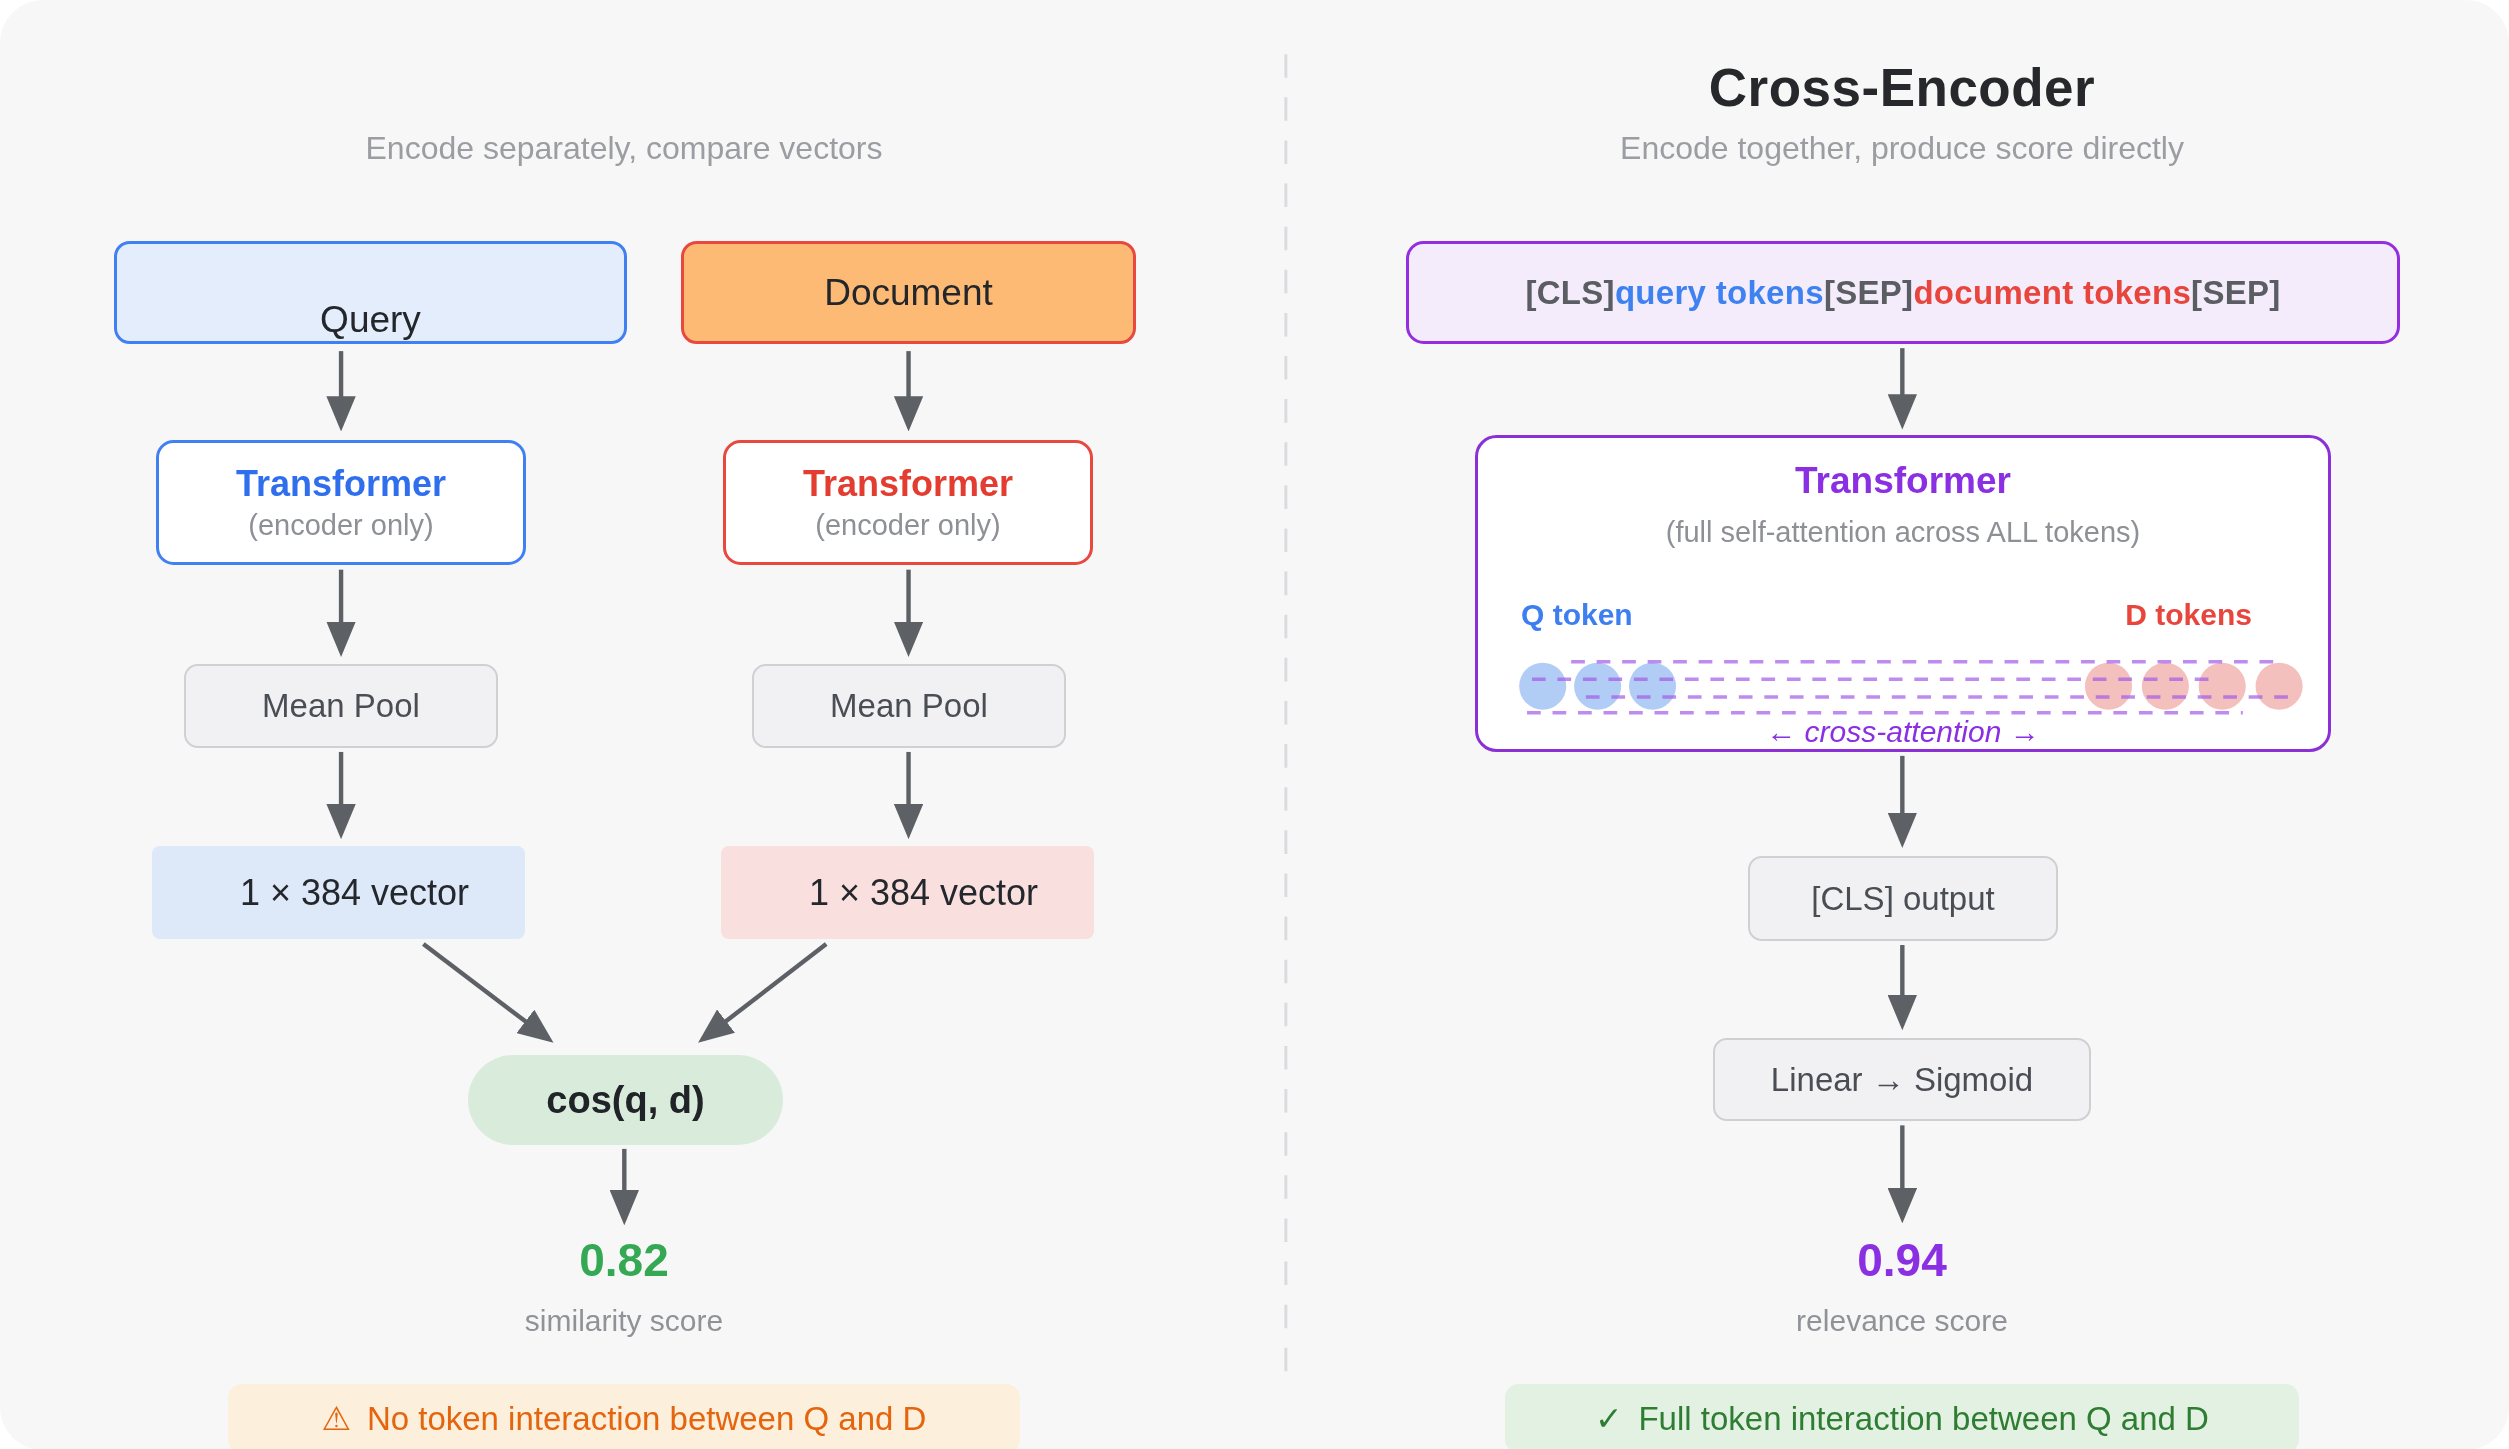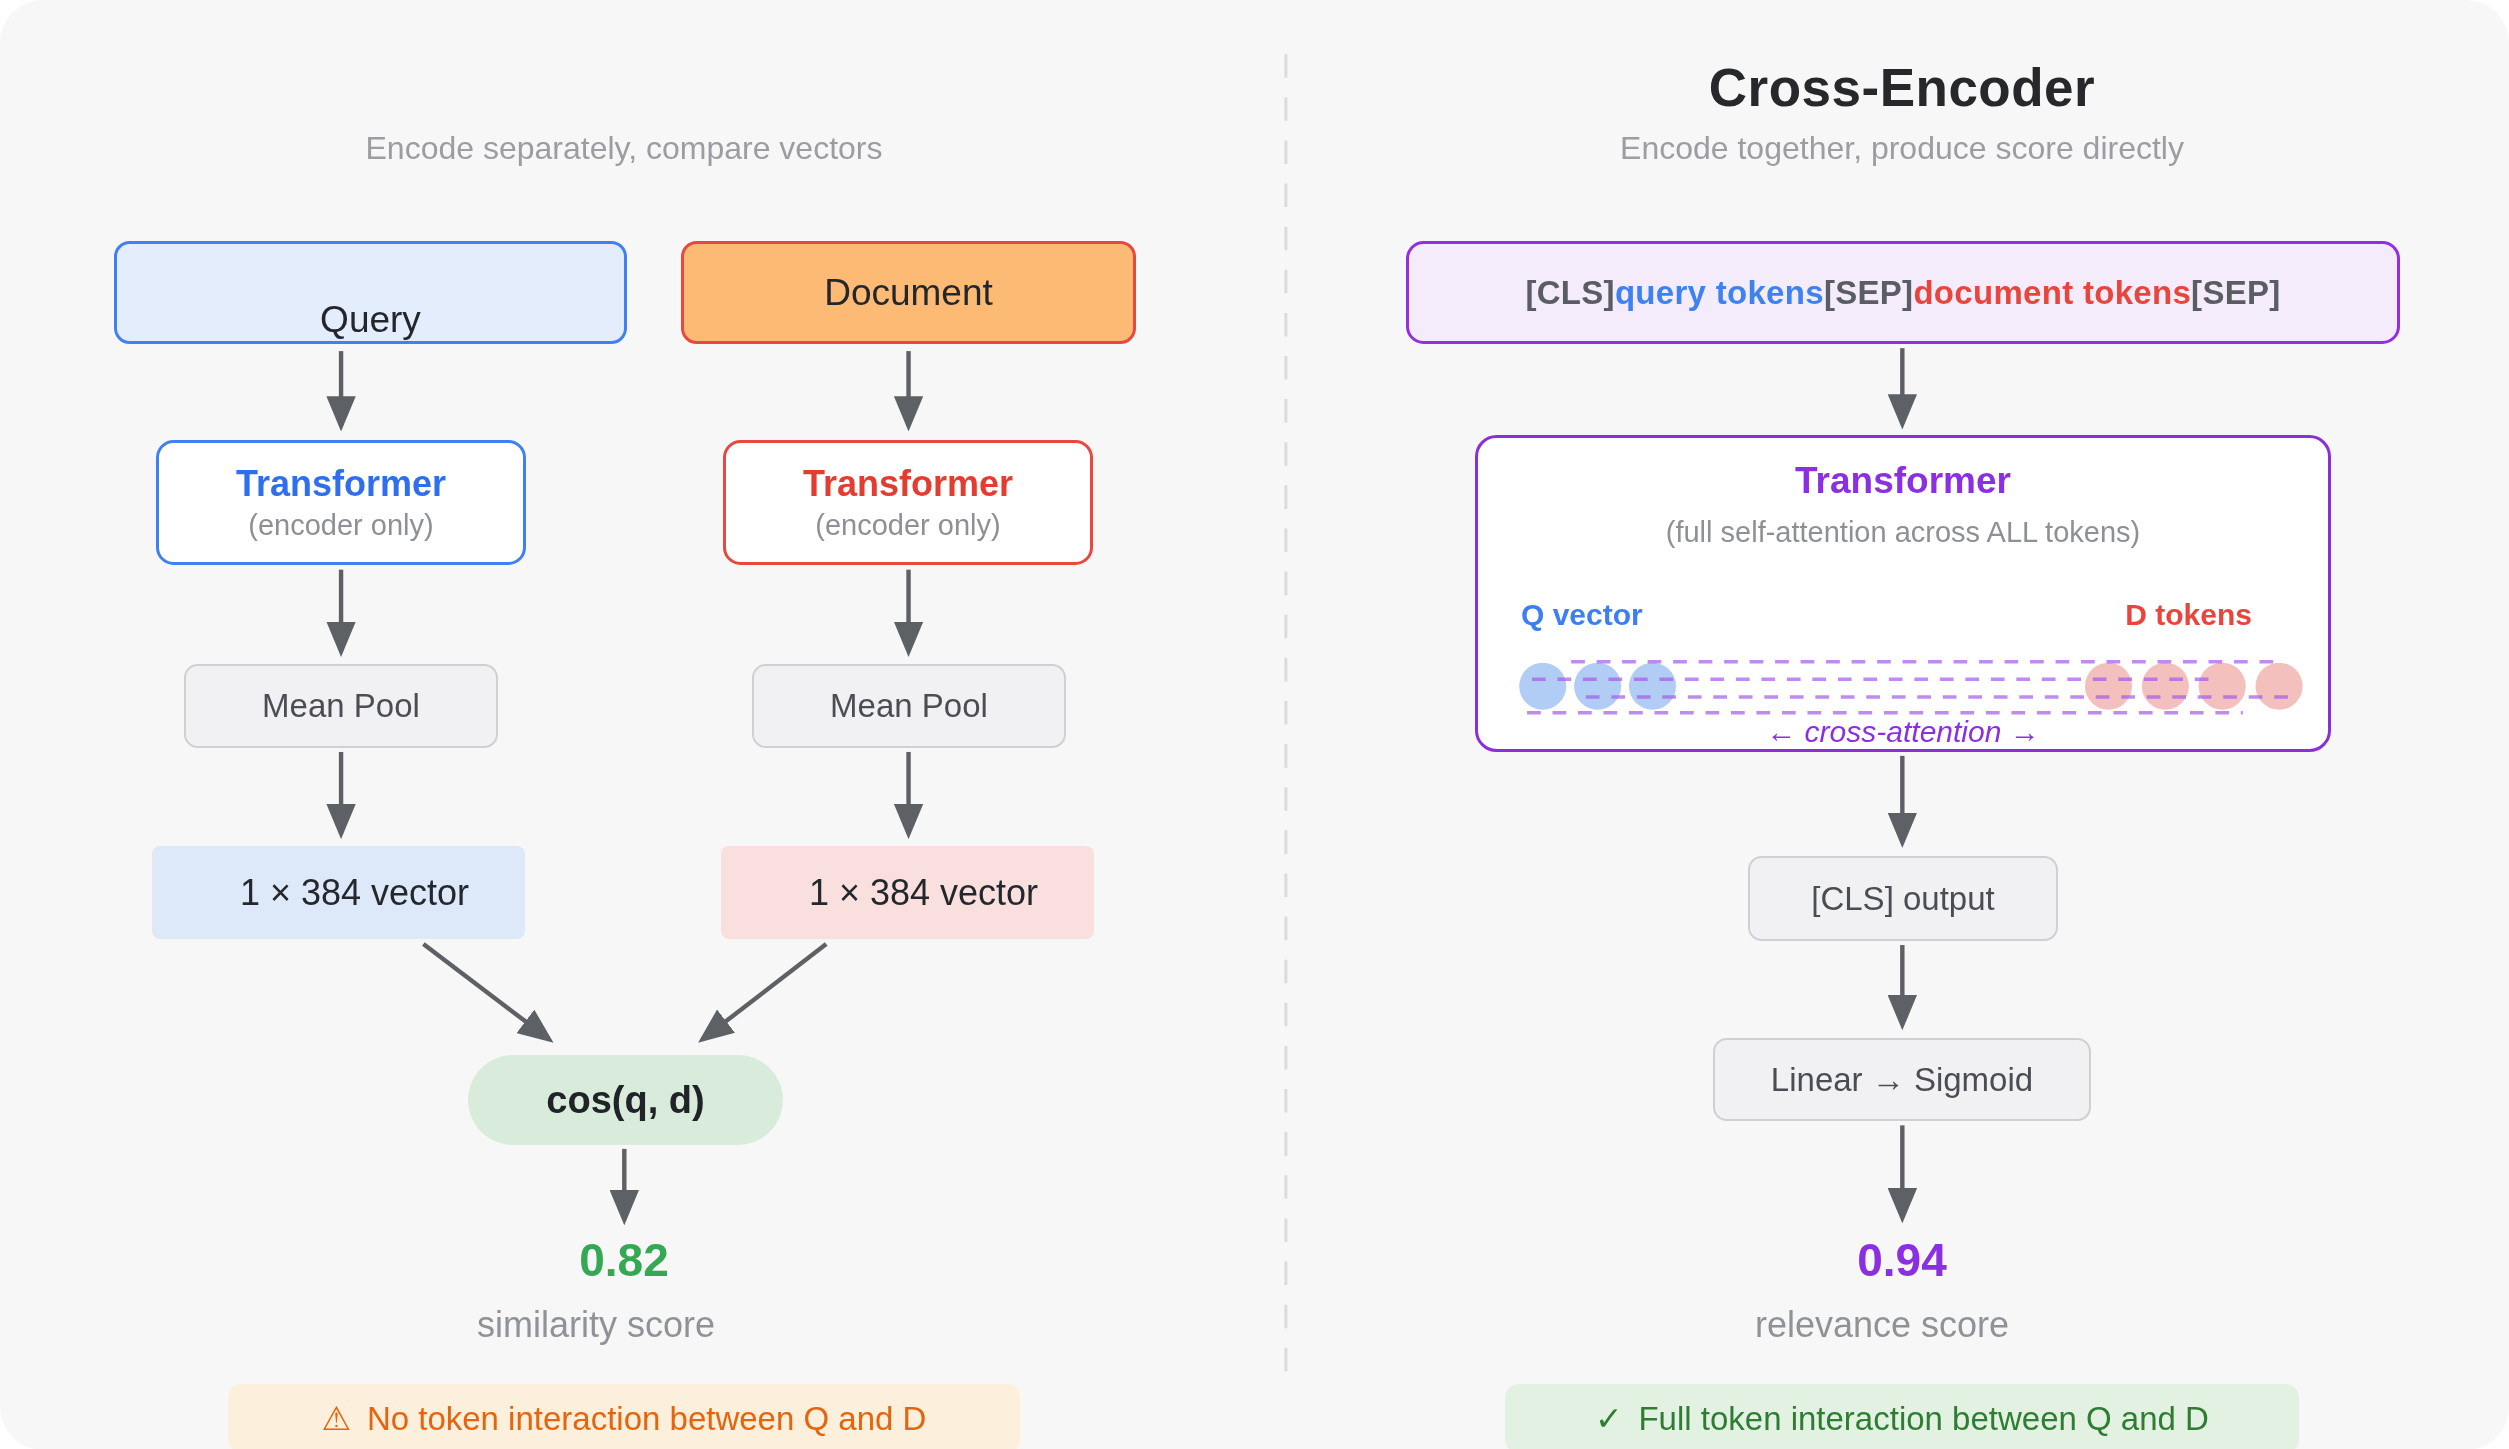--- a/index.html
+++ b/index.html
@@ -30,21 +30,21 @@
 
   .vec{border-radius:8px;font-size:36px;color:#24282d;padding-left:32px;}
   .vec.blue{left:152px;top:846px;width:373px;height:93px;background:#dde8f9;}
   .vec.red{left:721px;top:846px;width:373px;height:93px;background:#f9e0df;}
 
   .cos{left:468px;top:1055px;width:315px;height:90px;background:#d9ecdb;border-radius:45px;font-size:38px;font-weight:bold;color:#202327;}
 
   .score{font-size:46px;font-weight:bold;text-align:center;}
   .score.green{color:#34a853;}
   .score.purple{color:#8b2fe2;}
-  .caption{font-size:36px;color:#8f9397;}
+  .caption{font-size:30px;color:#8f9397;text-align:center;}
 
   .banner{border-radius:13.7px;font-size:33px;gap:15.7px;}
   .banner.warn{left:228px;top:1384px;width:792px;height:69px;background:#fcefdb;color:#e4650e;}
   .banner.ok{left:1505px;top:1384px;width:794px;height:69px;background:#e3f1e3;color:#2e7d32;}
 
   .cls-box{left:1406px;top:241px;width:994px;height:103px;background:#f5ecfb;border:3.9px solid #942ee0;border-radius:17.6px;font-size:33px;font-weight:bold;letter-spacing:0.3px;}
   .tk-g{color:#5a5e63;}
   .tk-b{color:#3d82f0;}
   .tk-r{color:#e8453c;}
 
@@ -139,21 +139,21 @@
     <span class="tk-g">[CLS]</span>
       <span class="tk-b">query tokens</span>
       <span class="tk-g">[SEP]</span>
       <span class="tk-r">document tokens</span>
       <span class="tk-g">[SEP]</span>
   </div>
 
   <div class="abs xt">
     <div class="abs xt-title">Transformer</div>
     <div class="abs xt-sub">(full self-attention across ALL tokens)</div>
-    <div class="abs qd-label q">Q vector</div>
+    <div class="abs qd-label q">Q token</div>
     <div class="abs qd-label d">D tokens</div>
 
     <svg class="layer" style="left:0;top:201px;" width="856" height="113" viewBox="0 0 873 115">
       <g fill="#9fc0f2" fill-opacity="0.8">
         <circle cx="66" cy="48" r="24"></circle>
         <circle cx="122" cy="48" r="24"></circle>
         <circle cx="178" cy="48" r="24"></circle>
       </g>
       <g fill="#f0b0ac" fill-opacity="0.8">
         <circle cx="643" cy="48" r="24"></circle>

